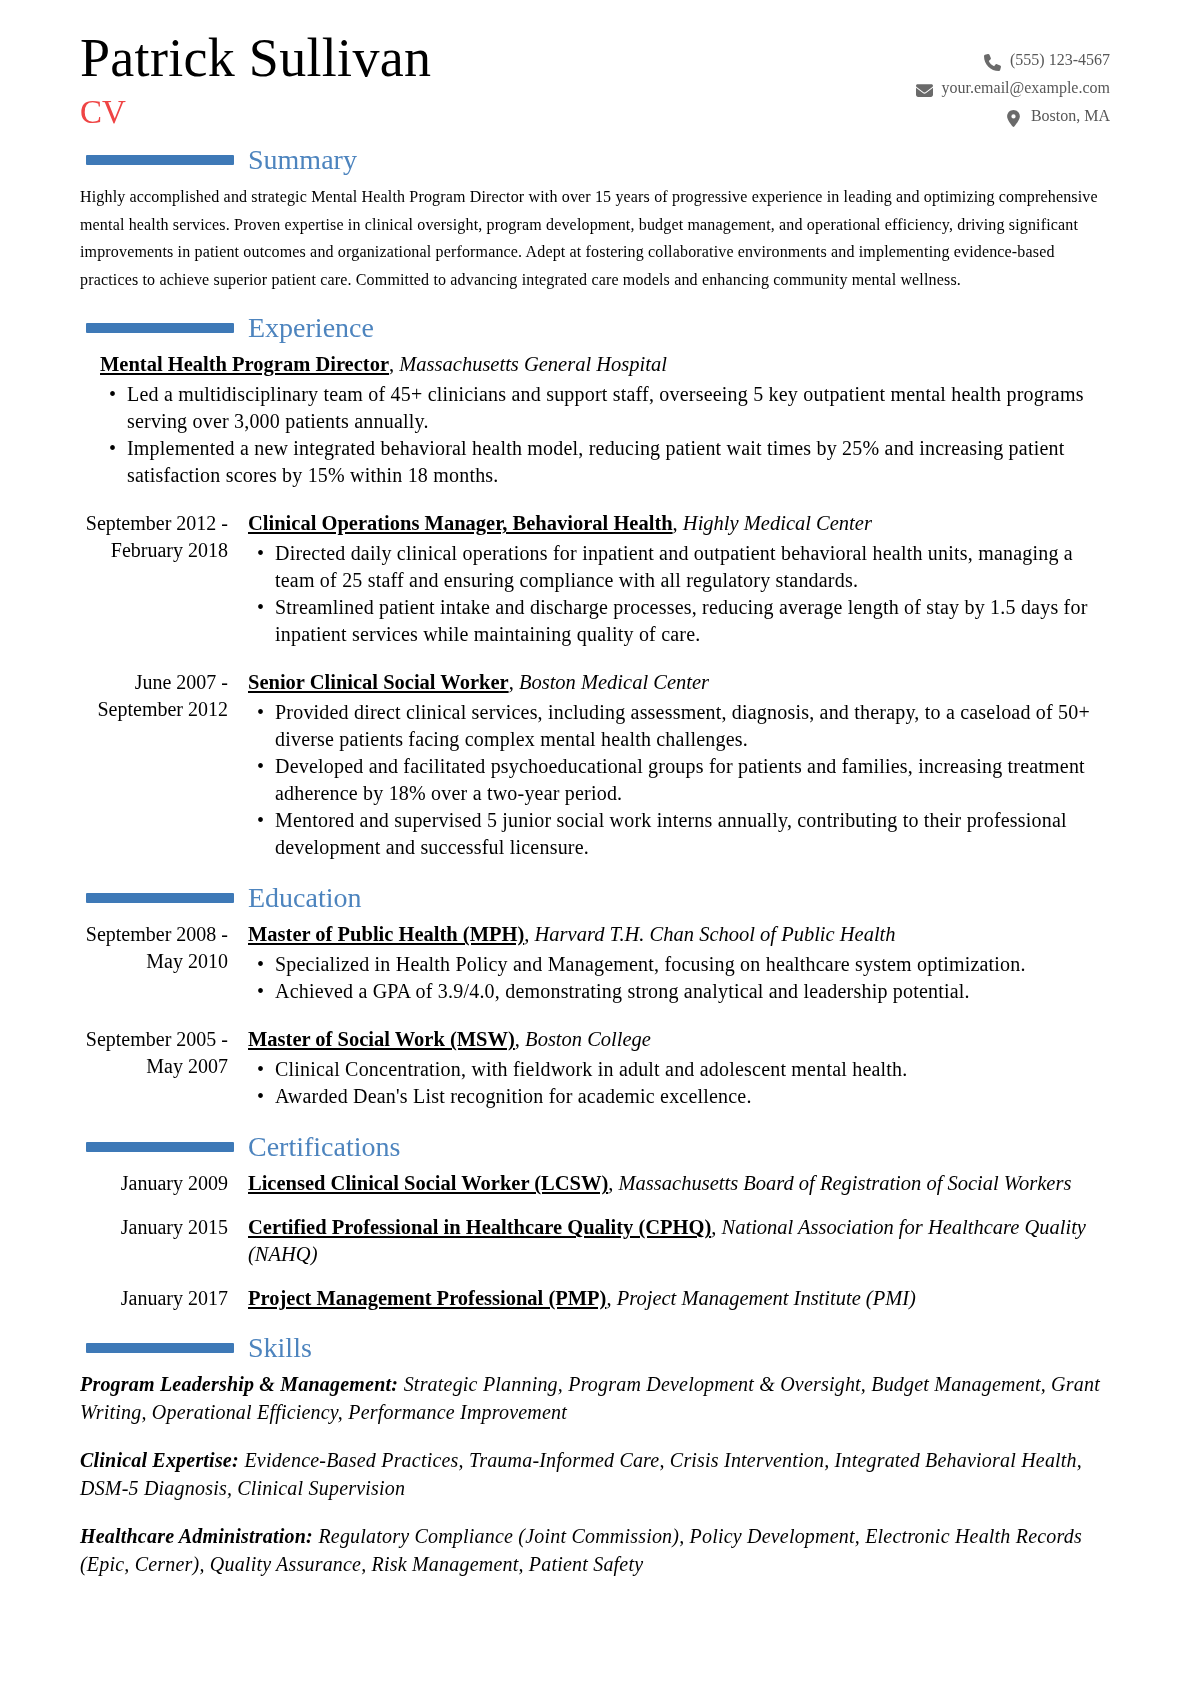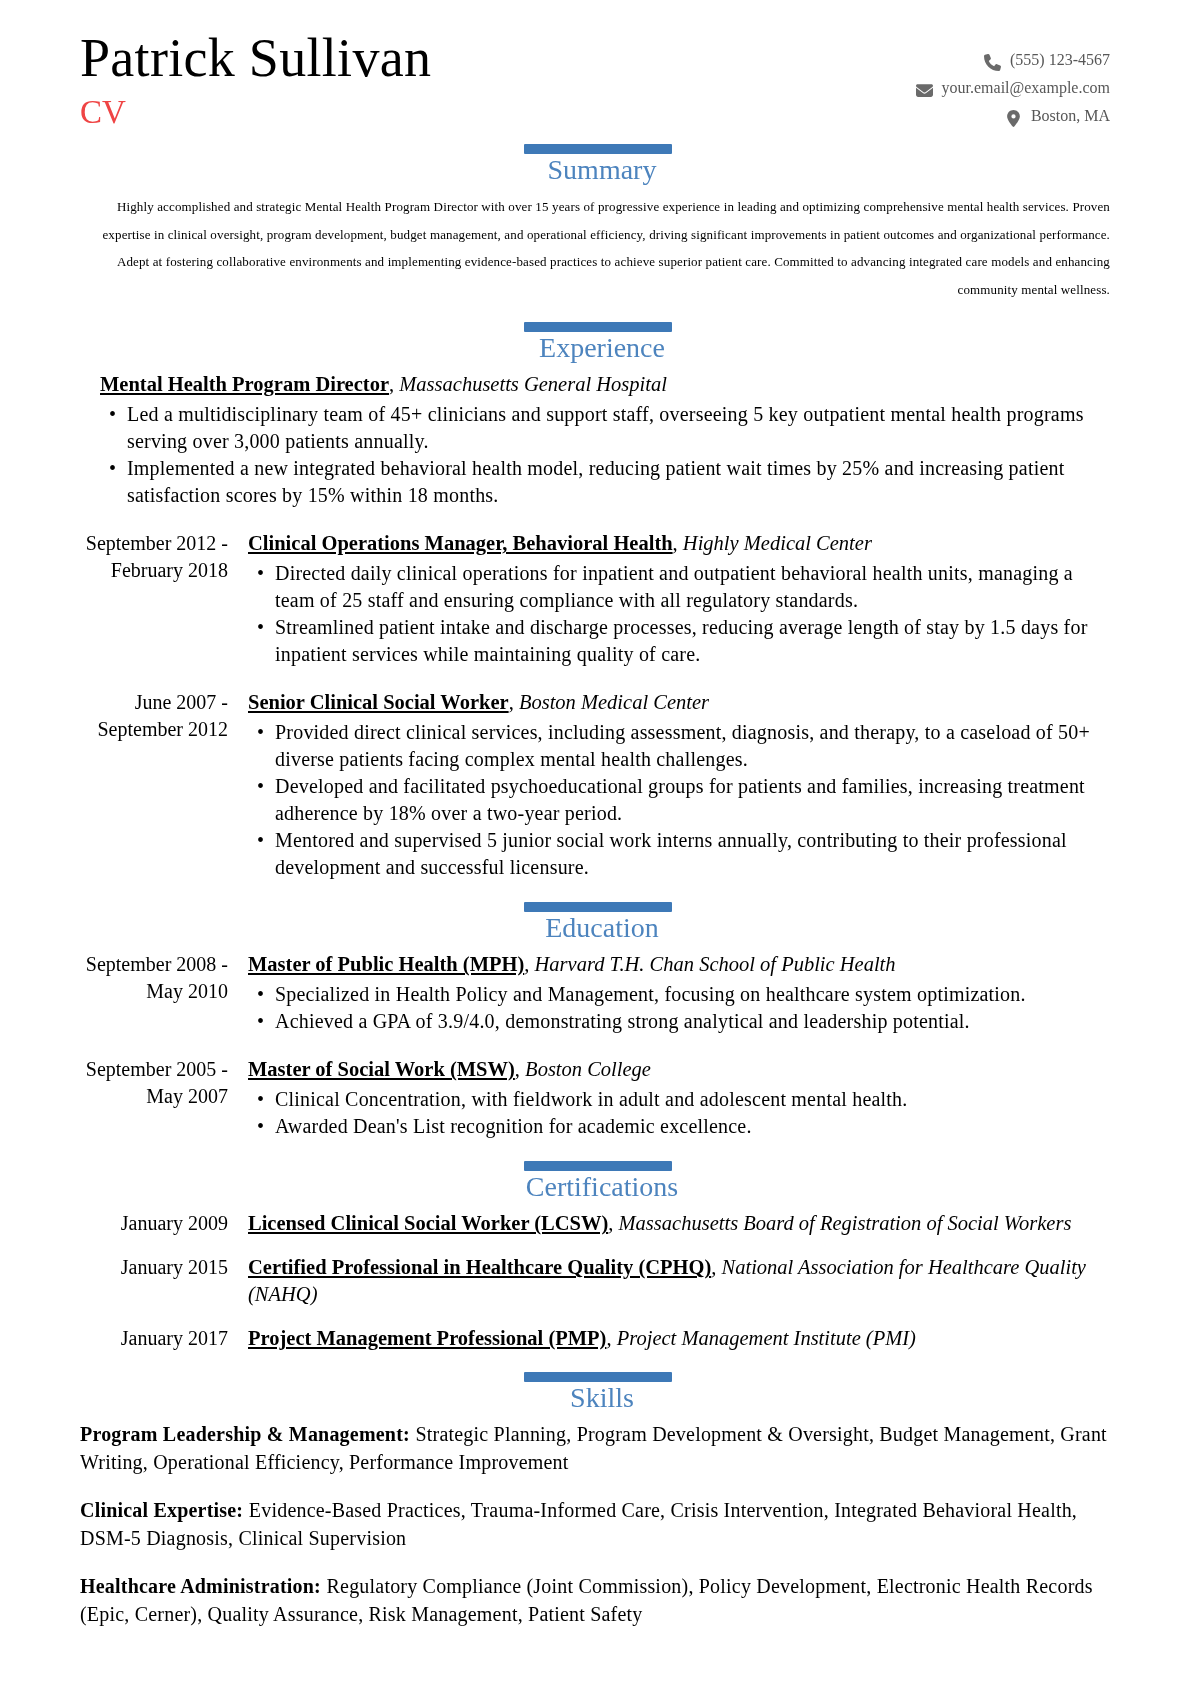--- a/index.html
+++ b/index.html
@@ -15,37 +15,37 @@
   }
   
   .hdr{display:flex;justify-content:space-between;align-items:flex-start;margin-bottom:2px;}
   .name{font-size:54px;line-height:1.05;font-weight:normal;letter-spacing:.3px;}
   .subtitle{font-size:33px;color:#ef4444;margin-top:8px;line-height:1.05;}
   .contact{margin-top:18px;display:flex;flex-direction:column;gap:5px;align-items:flex-end;}
   .c-row{display:flex;align-items:flex-end;gap:9px;font-size:16px;color:#575757;line-height:23px;}
   .c-ico{width:17px;height:17px;color:#6a6a6a;flex:none;display:inline-flex;}
   .c-ico svg{width:100%;height:100%;}
   
-  .sec-hdr{display:flex;align-items:center;margin:15px 0 7px 0;flex-direction:column;}
+  .sec-hdr{display:flex;align-items:center;margin:15px 0 7px 0;}
   .sec-bar{width:148px;height:10px;background:var(--accent-bar,#3e79b7);margin-left:6px;flex:none;border-radius:1px;}
   .sec-title{margin-left:14px;font-size:28px;line-height:32px;color:var(--accent-title,#4d84be);}
-  .para{font-size:13px;line-height:27.5px;letter-spacing:.01em;text-align:right;hyphens:auto;}
+  .para{font-size:16px;line-height:27.5px;letter-spacing:.01em;text-align:left;hyphens:auto;}
   
   .entry{display:flex;margin:0 0 21px 0;}
   .e-date{flex:none;width:148px;text-align:right;font-size:20px;line-height:27px;hyphens:auto;}
   .e-main{flex:1;padding-left:20px;}
   .e-title-line{font-size:20.5px;line-height:27px;}
   .e-title{font-weight:bold;text-decoration:underline;}
   .e-org{font-style:italic;}
   .bullets{margin-top:3px;}
   .b{display:flex;font-size:20px;line-height:27px;letter-spacing:.01em;}
   .b-dot{flex:none;width:18px;margin-left:9px;text-align:left;}
   .b-text{flex:1;hyphens:auto;}
   
-  .skill{font-size:20px;line-height:27.5px;letter-spacing:.01em;margin:4px 0 21px 0;hyphens:auto;}
+  .skill{font-size:20px;line-height:27.5px;letter-spacing:.01em;margin:4px 0 21px 0;hyphens:auto;font-style:italic;}
   .s-label{font-weight:bold;}
   .s-text{margin-left:.28em;}
 </style>
 </head>
 <body>
 
 <div class="page">
 
   <div class="hdr">
     <div>

